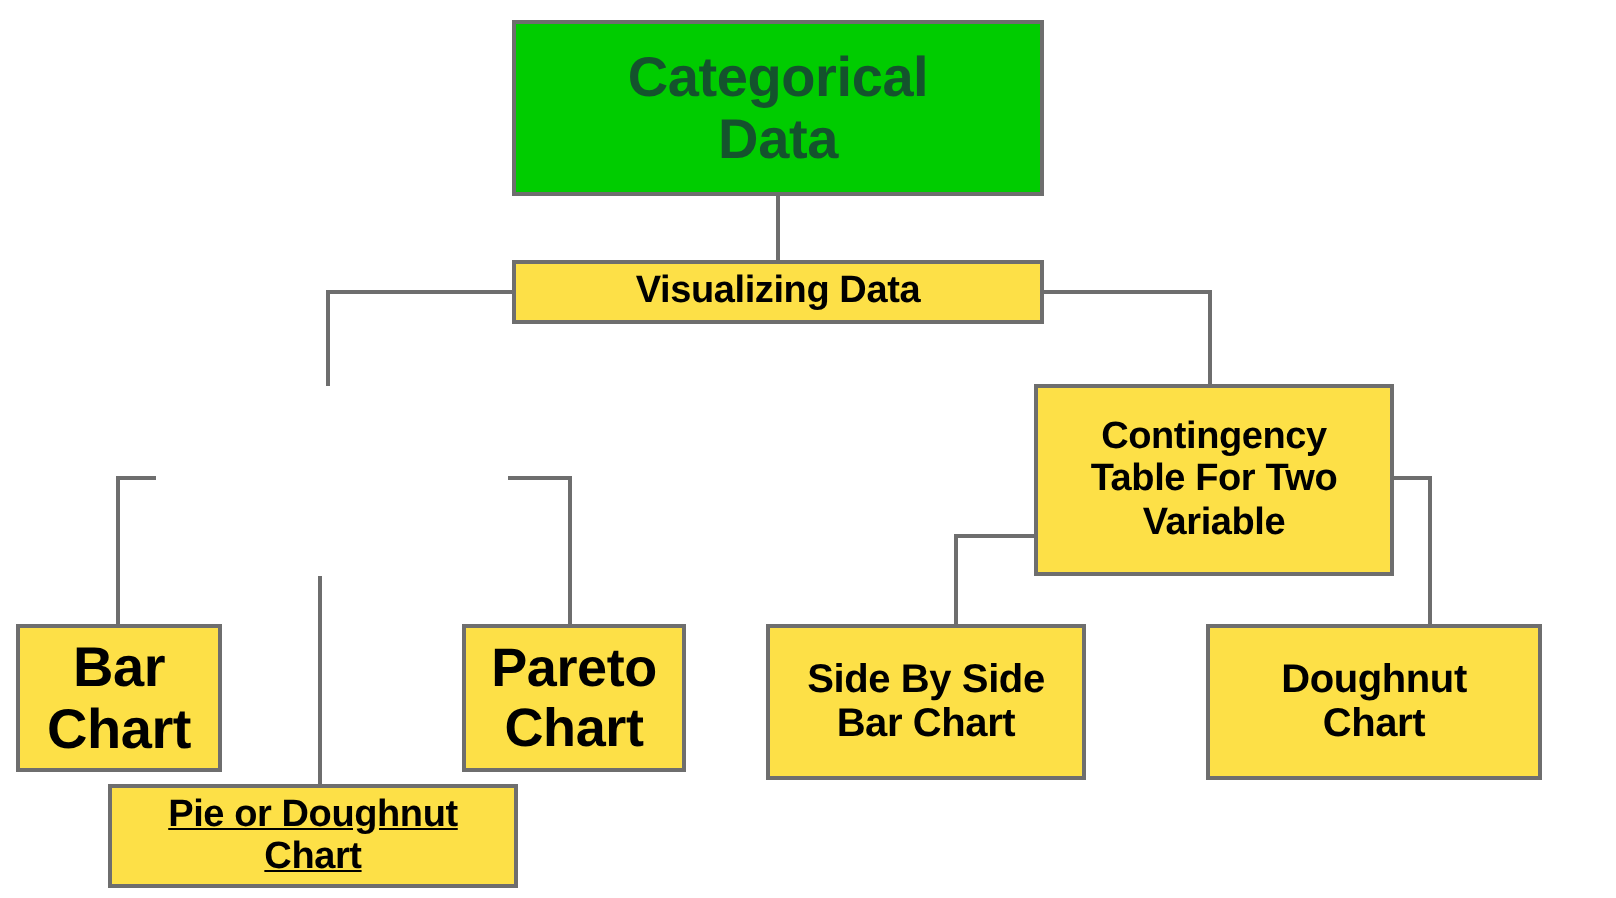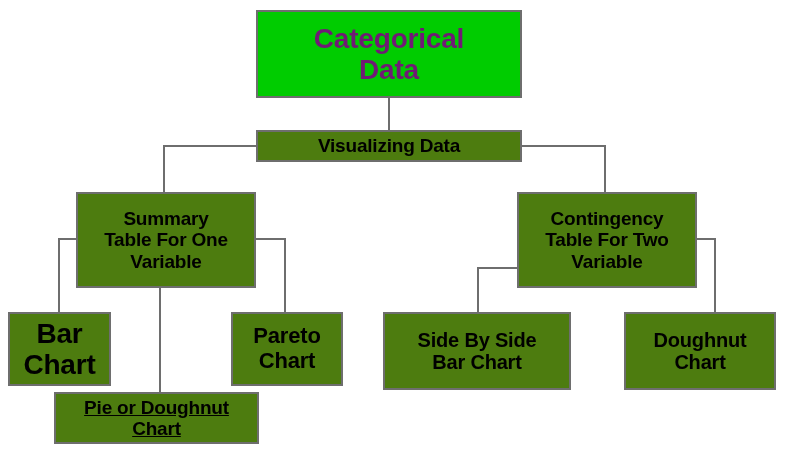--- a/index.html
+++ b/index.html
@@ -12,34 +12,34 @@
     width: 808px;
     height: 449px;
     background: #ffffff;
     font-family: "Liberation Sans", sans-serif;
     overflow: hidden;
   }
   .node {
     position: absolute;
     box-sizing: border-box;
     border: 2px solid #6e6e6e;
-    background: #4d7c0f;
+    background: #fde047;
     color: #000000;
     font-weight: bold;
     display: flex;
     align-items: center;
     justify-content: center;
     text-align: center;
     line-height: 1.12;
     letter-spacing: -0.2px;
     z-index: 2;
   }
   .node.root {
     background: #00cc00;
-    color: #701a75;
+    color: #14532d;
     border-color: #6e6e6e;
   }
   .node-label {
     display: block;
     white-space: pre-line;
     padding: 0 4px;
   }
   .conn {
     position: absolute;
     background: #6e6e6e;
@@ -63,25 +63,20 @@
   <div class="node" style="left:256px; top:130px; width:266px; height:32px; font-size:19px;">
     <span class="node-label">Visualizing Data</span>
   </div>
 
   <div class="conn h" style="left:163px; top:145px; width:95px;"></div>
   <div class="conn v" style="left:163px; top:145px; height:48px;"></div>
 
   <div class="conn h" style="left:520px; top:145px; width:86px;"></div>
   <div class="conn v" style="left:604px; top:145px; height:48px;"></div>
 
-  <div class="node" style="left:76px; top:192px; width:180px; height:96px; font-size:19px;">
-    <span class="node-label">Summary
-Table For One
-Variable</span>
-  </div>
 
   <div class="node" style="left:517px; top:192px; width:180px; height:96px; font-size:19px;">
     <span class="node-label">Contingency
 Table For Two
 Variable</span>
   </div>
 
   <div class="conn h" style="left:58px; top:238px; width:20px;"></div>
   <div class="conn v" style="left:58px; top:238px; height:75px;"></div>
 
@@ -94,33 +89,33 @@
   <div class="conn v" style="left:477px; top:267px; height:46px;"></div>
 
   <div class="conn h" style="left:695px; top:238px; width:21px;"></div>
   <div class="conn v" style="left:714px; top:238px; height:75px;"></div>
 
   <div class="node" style="left:8px; top:312px; width:103px; height:74px; font-size:28px;">
     <span class="node-label">Bar
 Chart</span>
   </div>
 
-  <div class="node" style="left:231px; top:312px; width:112px; height:74px; font-size:22px;">
+  <div class="node" style="left:231px; top:312px; width:112px; height:74px; font-size:27px;">
     <span class="node-label">Pareto
 Chart</span>
   </div>
 
   <div class="node" style="left:54px; top:392px; width:205px; height:52px; font-size:19px;text-decoration:underline;">
     <span class="node-label">Pie or Doughnut
 Chart</span>
   </div>
 
-  <div class="node" style="left:383px; top:312px; width:188px; height:78px; font-size:20px;">
+  <div class="node" style="left:383px; top:312px; width:160px; height:78px; font-size:20px;">
     <span class="node-label">Side By Side
 Bar Chart</span>
   </div>
 
-  <div class="node" style="left:603px; top:312px; width:152px; height:78px; font-size:20px;margin-left:21px;">
+  <div class="node" style="left:603px; top:312px; width:168px; height:78px; font-size:20px;">
     <span class="node-label">Doughnut
 Chart</span>
   </div>
 
 </div>
 
 </body></html>

